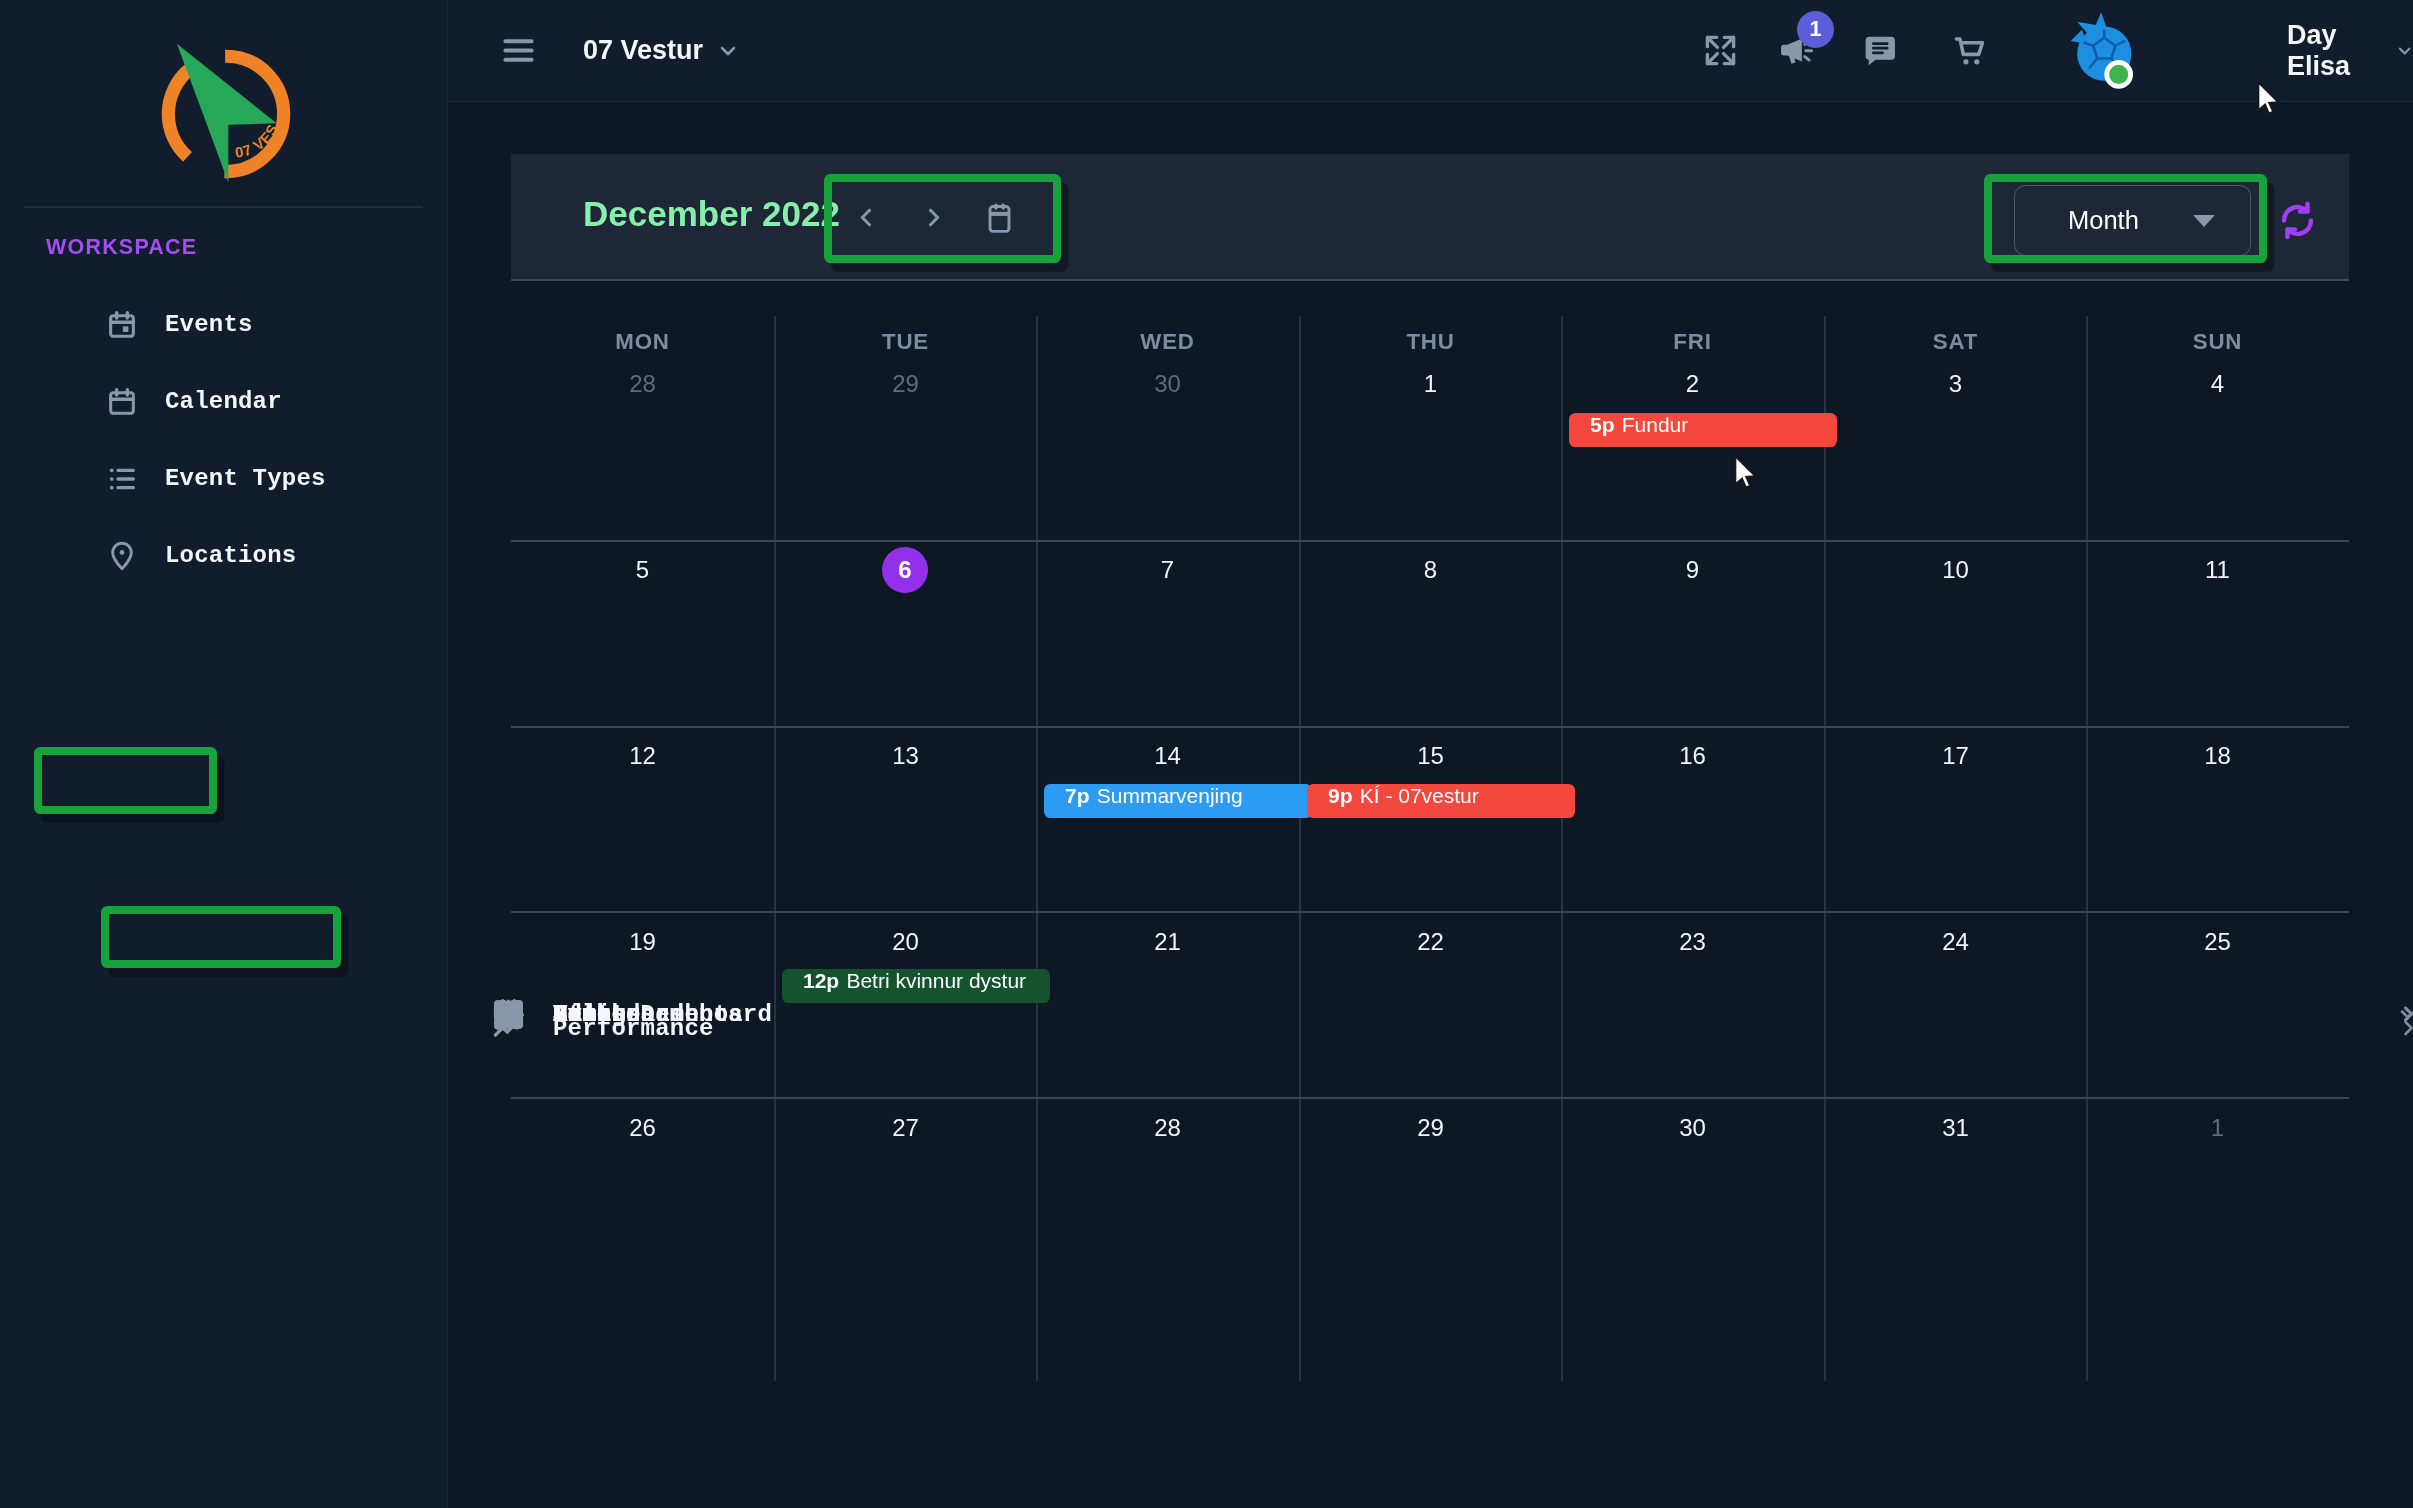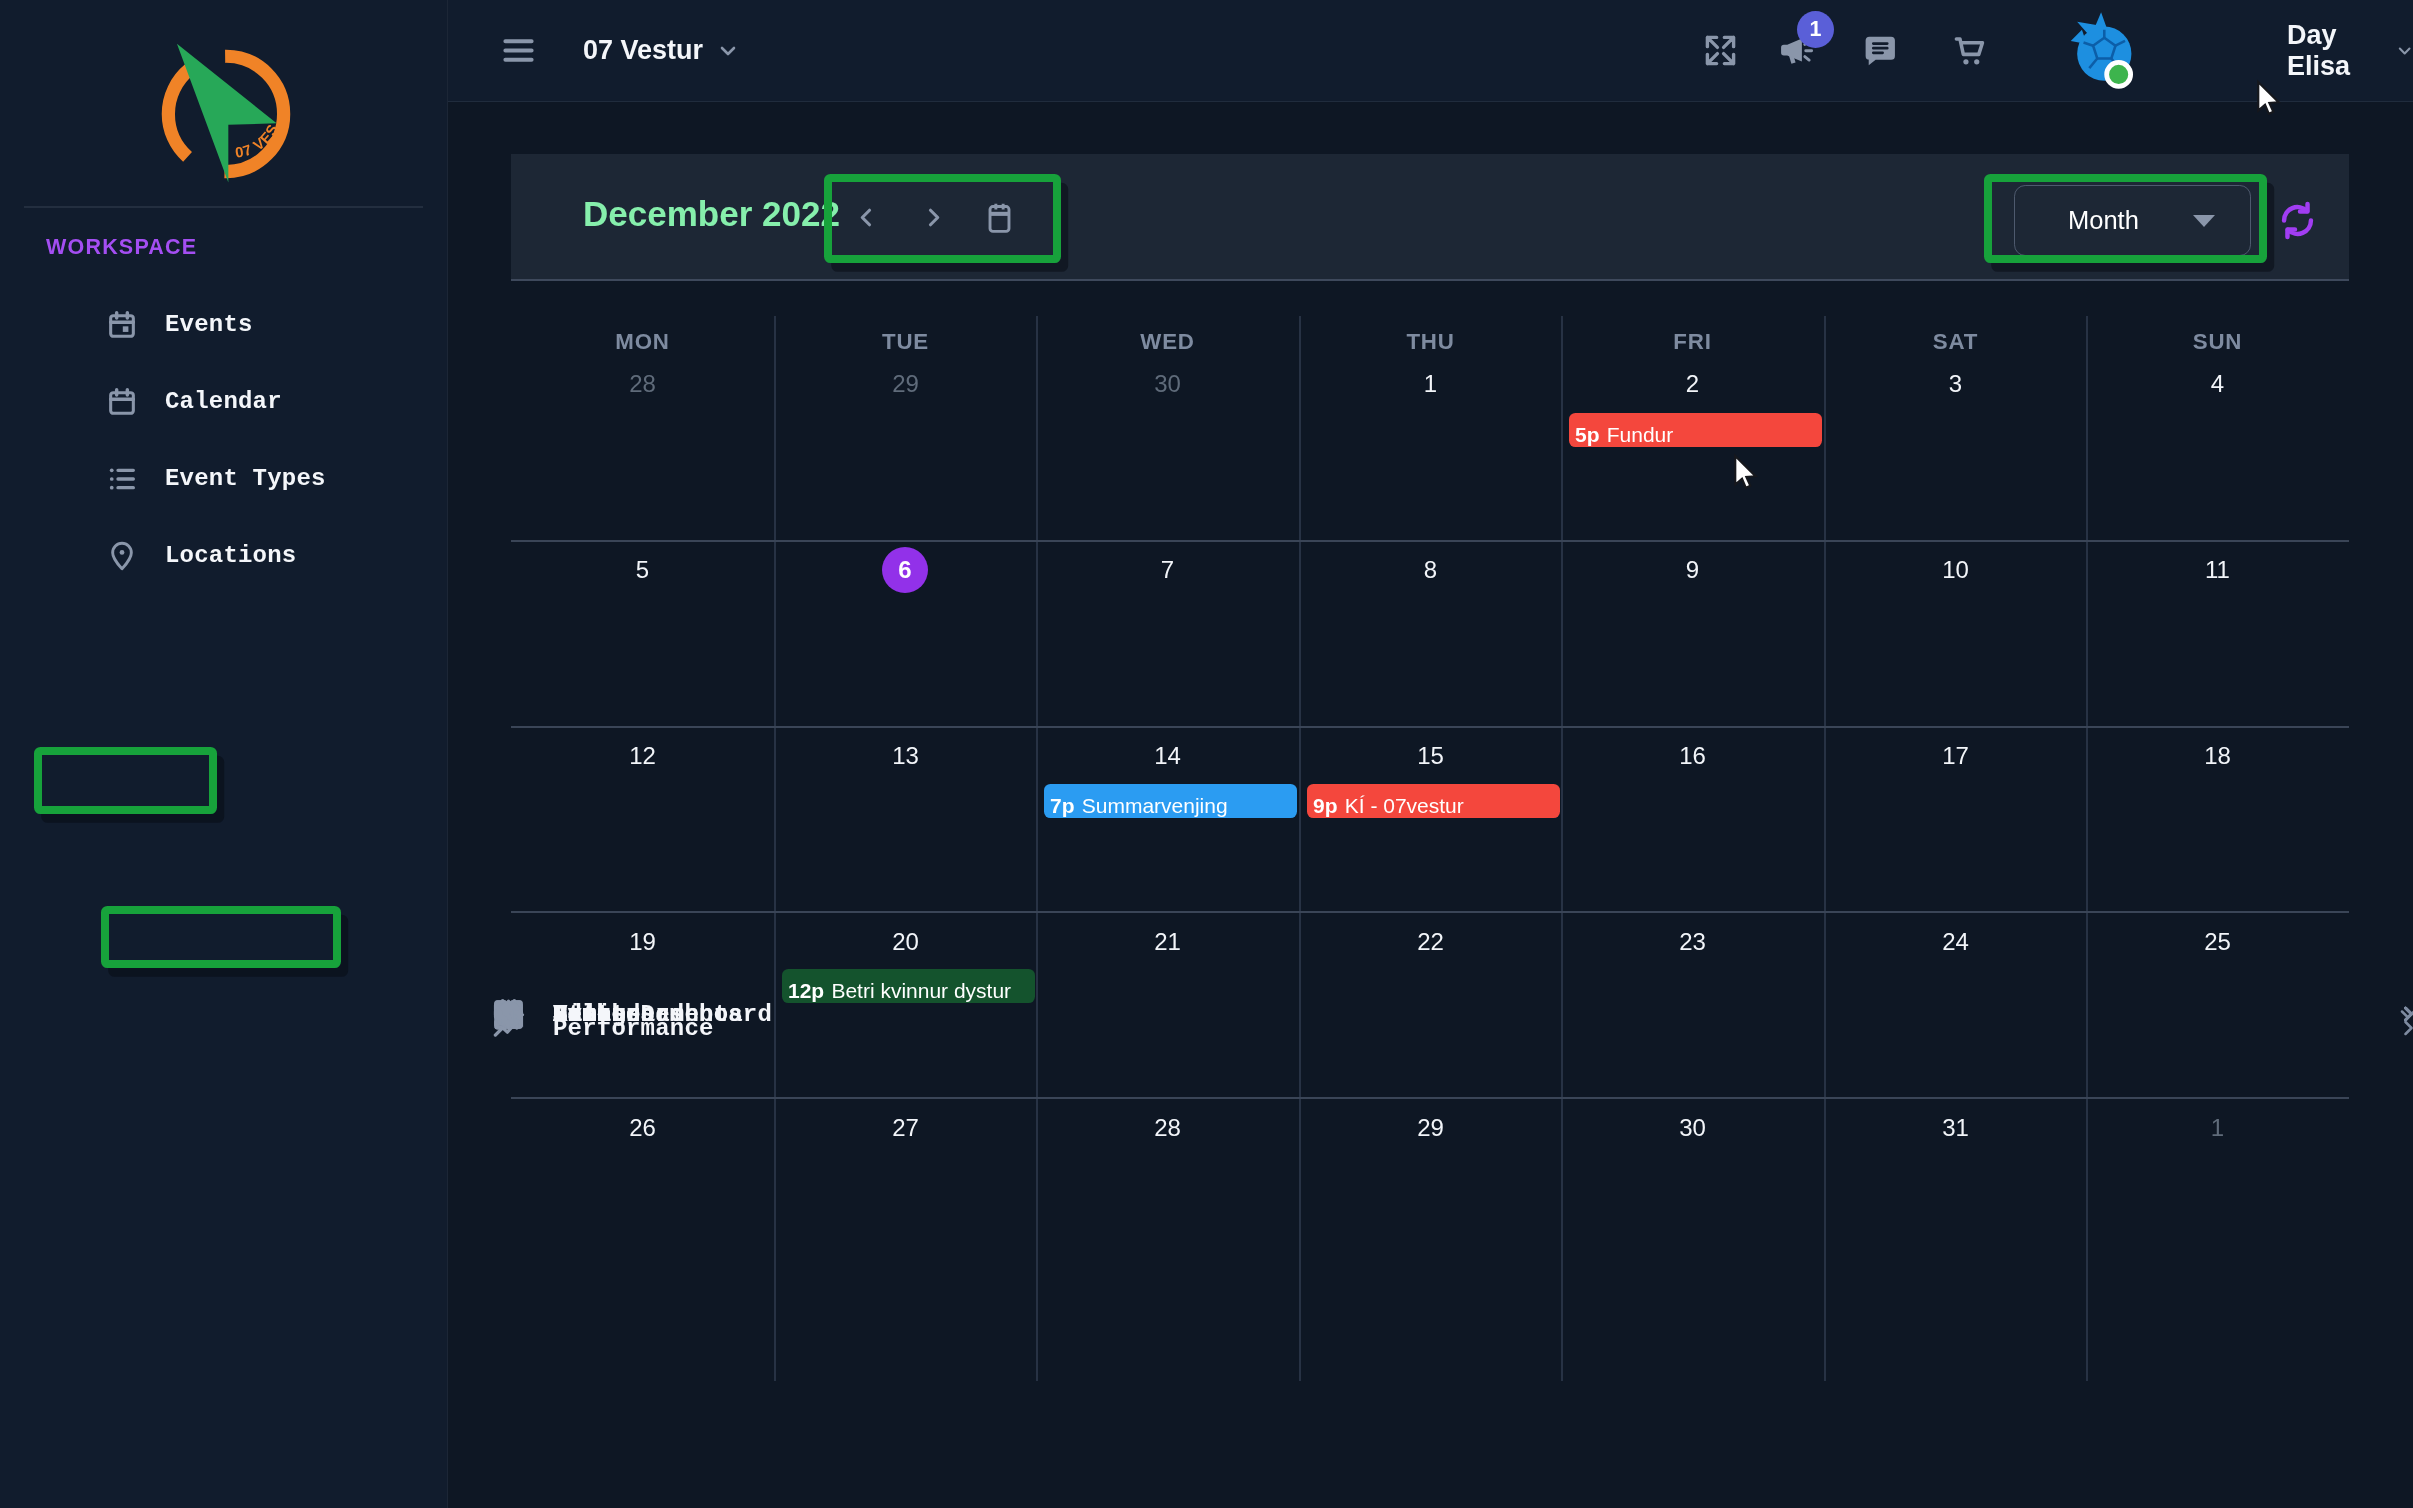--- a/index.html
+++ b/index.html
@@ -73,22 +73,22 @@
   .hline{position:absolute;left:0;width:1838px;height:1.6px;background:#3a4557;}
   .day-header{position:absolute;top:12.8px;width:263px;text-align:center;font-size:22.3px;
               font-weight:700;letter-spacing:0.8px;color:#7e8ba0;}
   .date-num{position:absolute;width:263px;text-align:center;font-size:24px;font-weight:500;
             color:#f2f5f9;line-height:29px;}
   .date-num.out{color:#5f6b7a;}
   .today-circle{position:absolute;width:46px;height:46px;border-radius:50%;background:#9231e9;
                 color:#fff;display:flex;align-items:center;justify-content:center;
                 font-size:24px;font-weight:600;}
   .cell{position:absolute;width:263px;cursor:pointer;}
-  .chip{position:absolute;height:34px;border-radius:6.4px;display:flex;align-items:flex-end;
-        padding-left:6px;font-size:21px;color:#fff;cursor:pointer;white-space:nowrap;overflow:hidden;}
+  .chip{position:absolute;height:34px;border-radius:6.4px;display:flex;align-items:flex-start;
+        padding-left:21px;font-size:21px;color:#fff;cursor:pointer;white-space:nowrap;overflow:hidden;}
   .chip .t{font-weight:700;margin-right:7.2px;}
 
   
   .anno{position:absolute;border:8.8px solid #17a23b;border-radius:6.4px;
         box-shadow:7.2px 8.8px 0 rgba(6,10,18,.5);pointer-events:none;z-index:9;}
   .anno-events{left:34px;top:747px;width:167px;height:51px;}
   .anno-subcal{left:101px;top:906px;width:224px;height:46px;}
   .anno-nav{left:828px;top:174px;width:221px;height:73px;}
   .anno-month{left:1984px;top:174px;width:267px;height:73px;}
 

